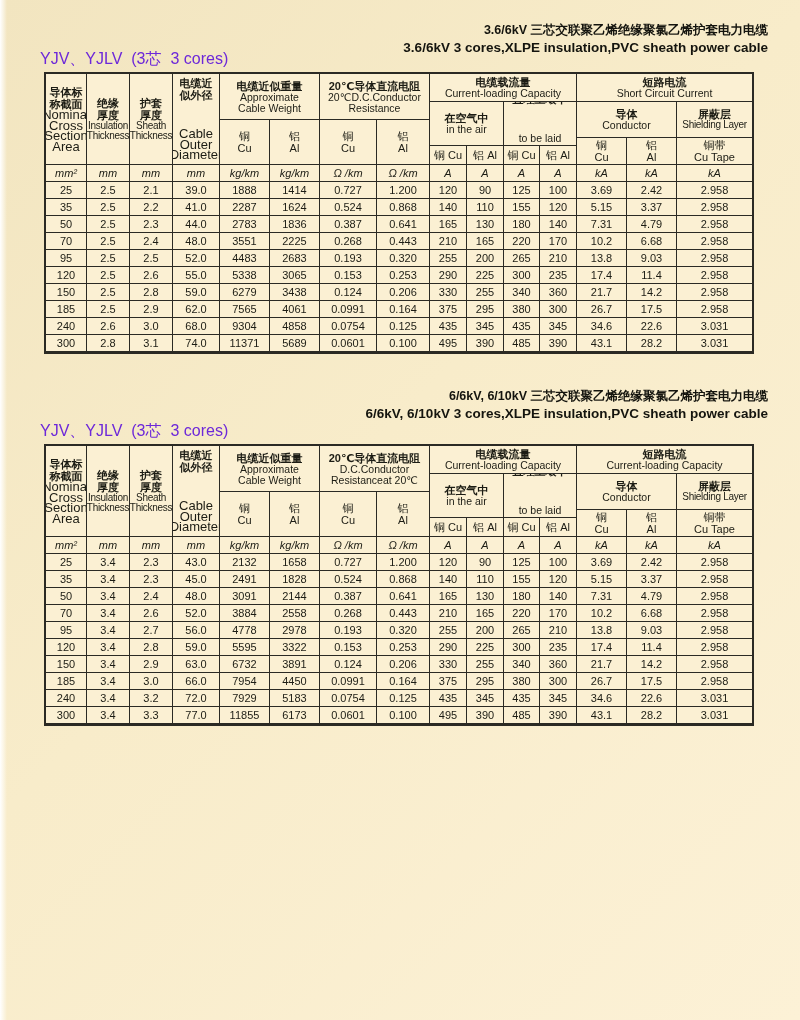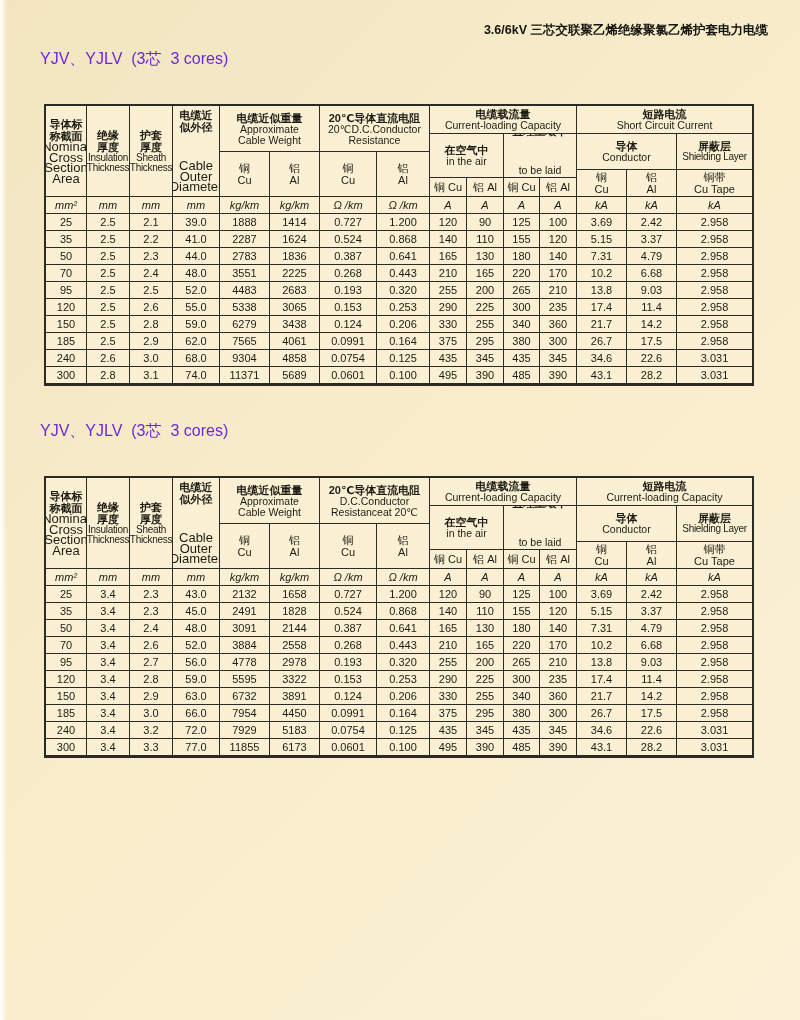--- a/index.html
+++ b/index.html
@@ -10,21 +10,21 @@
     color:#1c1c14;
   }
   .left-light{position:absolute;left:0;top:0;bottom:0;width:7px;
     background:linear-gradient(90deg,#ffffff,rgba(255,255,255,0));}
   .doc-title{position:absolute;right:32px;text-align:right;font-weight:bold;color:#14140e;}
   .doc-title .t-zh{display:block;font-size:12.5px;line-height:17px;white-space:pre;}
   .doc-title .t-en{display:block;font-size:13.5px;line-height:17px;white-space:pre;}
   .type-label{position:absolute;left:40px;font-size:16px;color:#6d28d9;white-space:pre;}
 
   .cable-table{position:absolute;left:44px;width:706px;
-    border:2px solid #2b2a24;background:#fbf0d3;box-sizing:content-box;margin-top:32px;}
+    border:2px solid #2b2a24;background:#fbf0d3;box-sizing:content-box;}
   .t-grid{display:grid;grid-template-columns:41px 43px 43px 47px 50px 50px 57px 53px 37px 37px 36px 37px 50px 50px 75px;}
   .t-header{grid-template-rows:28px 18px 18px 8px 19px;}
   .t-units{grid-template-rows:17px;font-style:italic;}
   .t-body{grid-auto-rows:17px;}
 
   .hc,.cell{display:flex;flex-direction:column;align-items:center;justify-content:center;
     border-right:1px solid #2b2a24;border-bottom:1px solid #2b2a24;
     box-sizing:border-box;text-align:center;overflow:hidden;}
   .hc.edge,.cell.edge{border-right:none;}
   .zh{font-size:11px;line-height:12px;white-space:pre-line;font-weight:bold;}
@@ -66,20 +66,21 @@
   .pos-label2{top:421px;}
   .pos-table2{top:444px;}
 </style>
 </head>
 <body>
 
 <div class="left-light"></div>
 
 <div class="doc-title pos-title1">
   <span class="t-zh">3.6/6kV 三芯交联聚乙烯绝缘聚氯乙烯护套电力电缆</span>
+  <span class="t-en">3.6/6kV 3 cores,XLPE insulation,PVC sheath power cable</span>
 </div>
 <div class="type-label pos-label1">YJV、YJLV  (3芯  3 cores)</div>
 
 <div class="cable-table pos-table1">
   <div class="t-grid t-header">
     <div class="hc p-nominal">
       <span class="zh">导体标
 称截面</span>
       <span class="en">Nominal
 Cross
@@ -324,20 +325,22 @@
       <div class="cell">390</div>
       <div class="cell">485</div>
       <div class="cell">390</div>
       <div class="cell">43.1</div>
       <div class="cell">28.2</div>
       <div class="cell edge">3.031</div>
     </div>
 </div>
 
 <div class="doc-title pos-title2">
+  <span class="t-zh">6/6kV, 6/10kV 三芯交联聚乙烯绝缘聚氯乙烯护套电力电缆</span>
+  <span class="t-en">6/6kV, 6/10kV 3 cores,XLPE insulation,PVC sheath power cable</span>
 </div>
 <div class="type-label pos-label2">YJV、YJLV  (3芯  3 cores)</div>
 
 <div class="cable-table pos-table2">
   <div class="t-grid t-header">
     <div class="hc p-nominal">
       <span class="zh">导体标
 称截面</span>
       <span class="en">Nominal
 Cross

